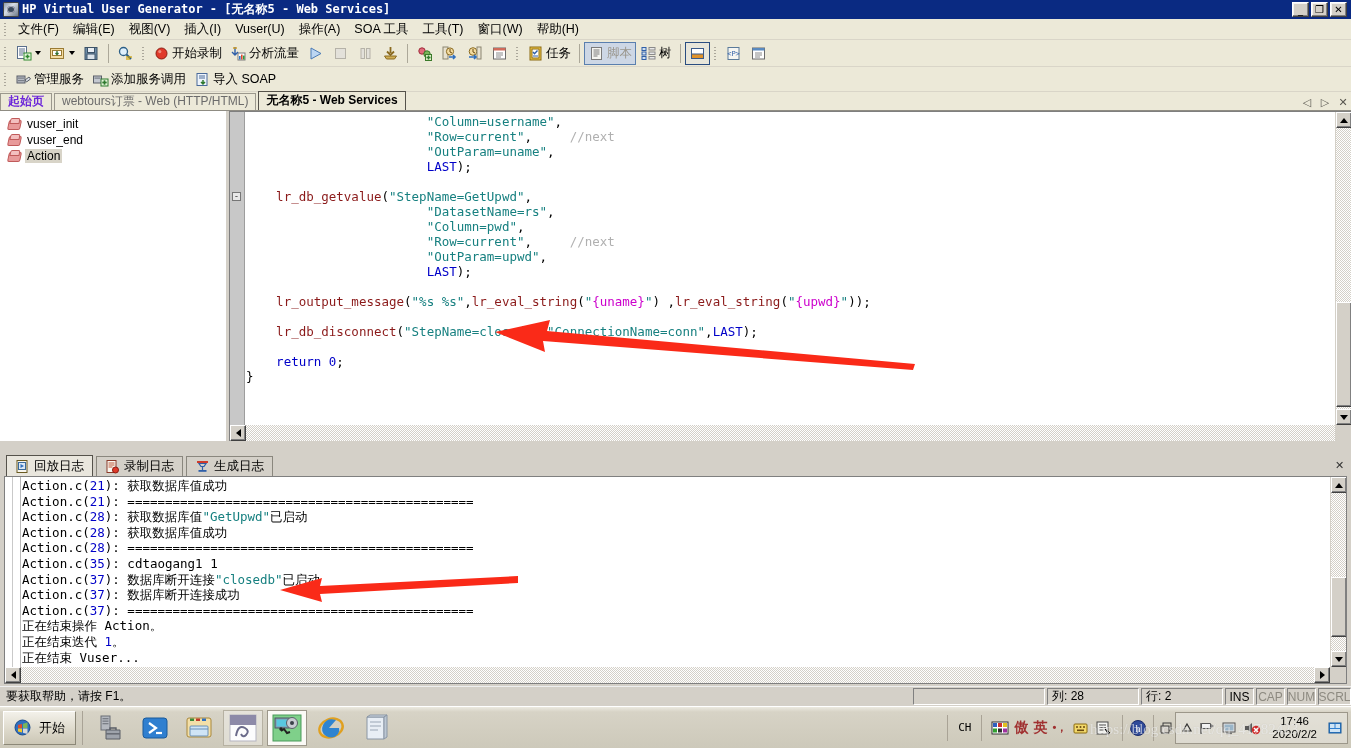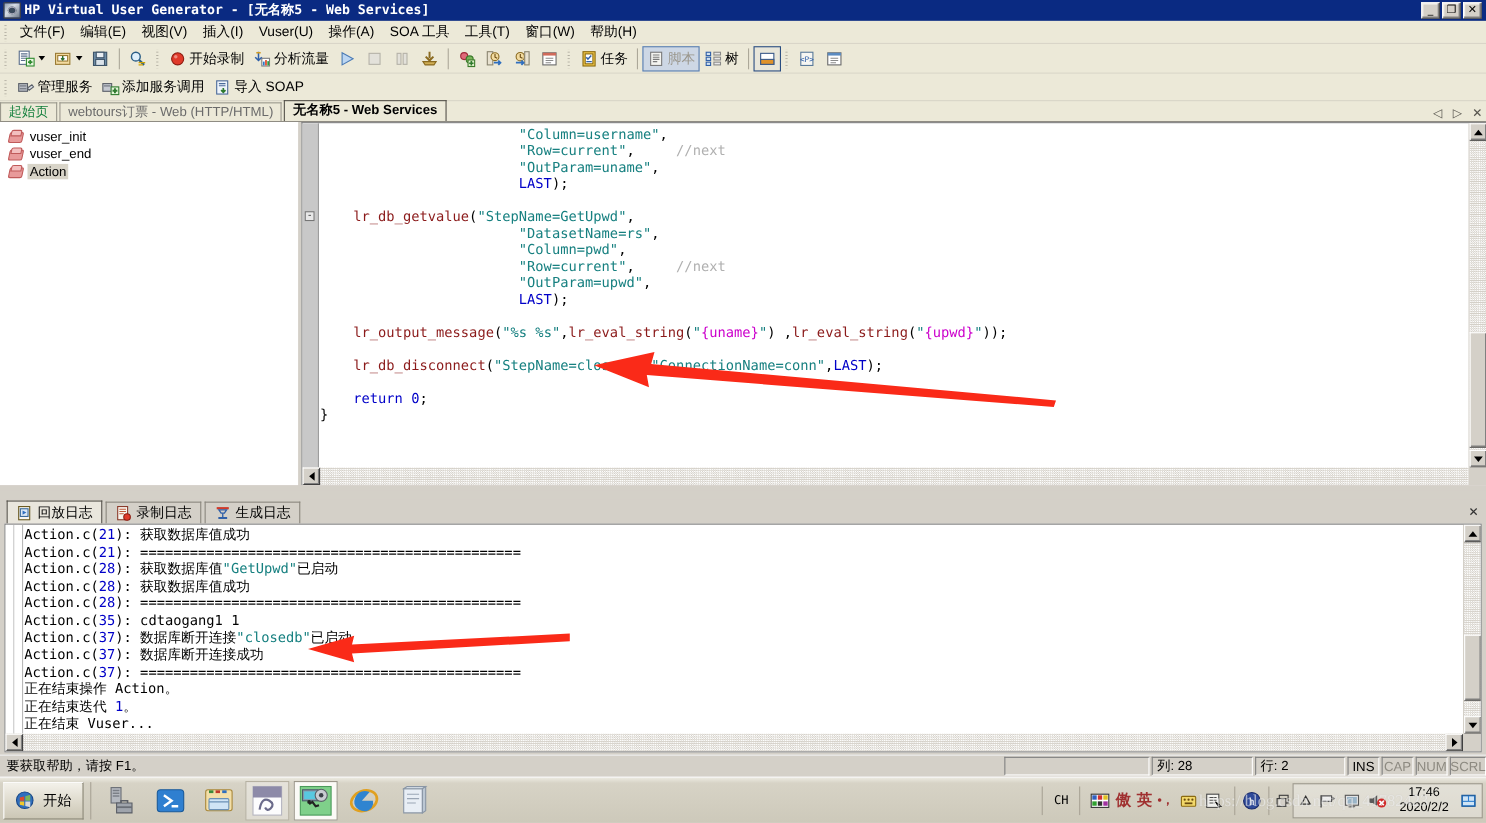--- a/index.html
+++ b/index.html
@@ -109,35 +109,35 @@
     font-size:12px; border:1px solid #9b9üa8;
     border:1px solid #9b988d; border-bottom:none;
     background:#ece9d8; margin-right:2px; cursor:default;
     white-space:nowrap; color:#6b6b6b;
   }
   .dtab.active {
     background:#ece9d8; color:#000; font-weight:bold;
     height:19px; line-height:17px;
     border-color:#55524b;
   }
-  .dtab.first { color:#15803d; }
+  .dtab.first { color:#6d28d9;font-weight:bold; }
   .tabnav {
     position:absolute; right:2px; bottom:1px;
     display:flex; gap:6px; align-items:center;
     color:#58564f; font-size:11px;
   }
   .tabnav span { cursor:default; width:12px; text-align:center; }
 
   
   .mainarea {
     position:relative; height:330px; background:#d4d0c8;
     display:flex;
   }
   .treepane {
-    width:271px; background:#fff; border-right:0;
+    width:226px; background:#fff; border-right:0;
     position:relative; overflow:hidden;
     border-top: 1px solid #fff;
     text-align: center;
   }
   .tree-node {
     display:flex; align-items:center; gap:4px;
     height:16px; padding-left:7px; font-size:12px; cursor:default;
     font-family:"Liberation Sans", sans-serif;
   }
   .tree-node .lbl { padding:0 2px; }

